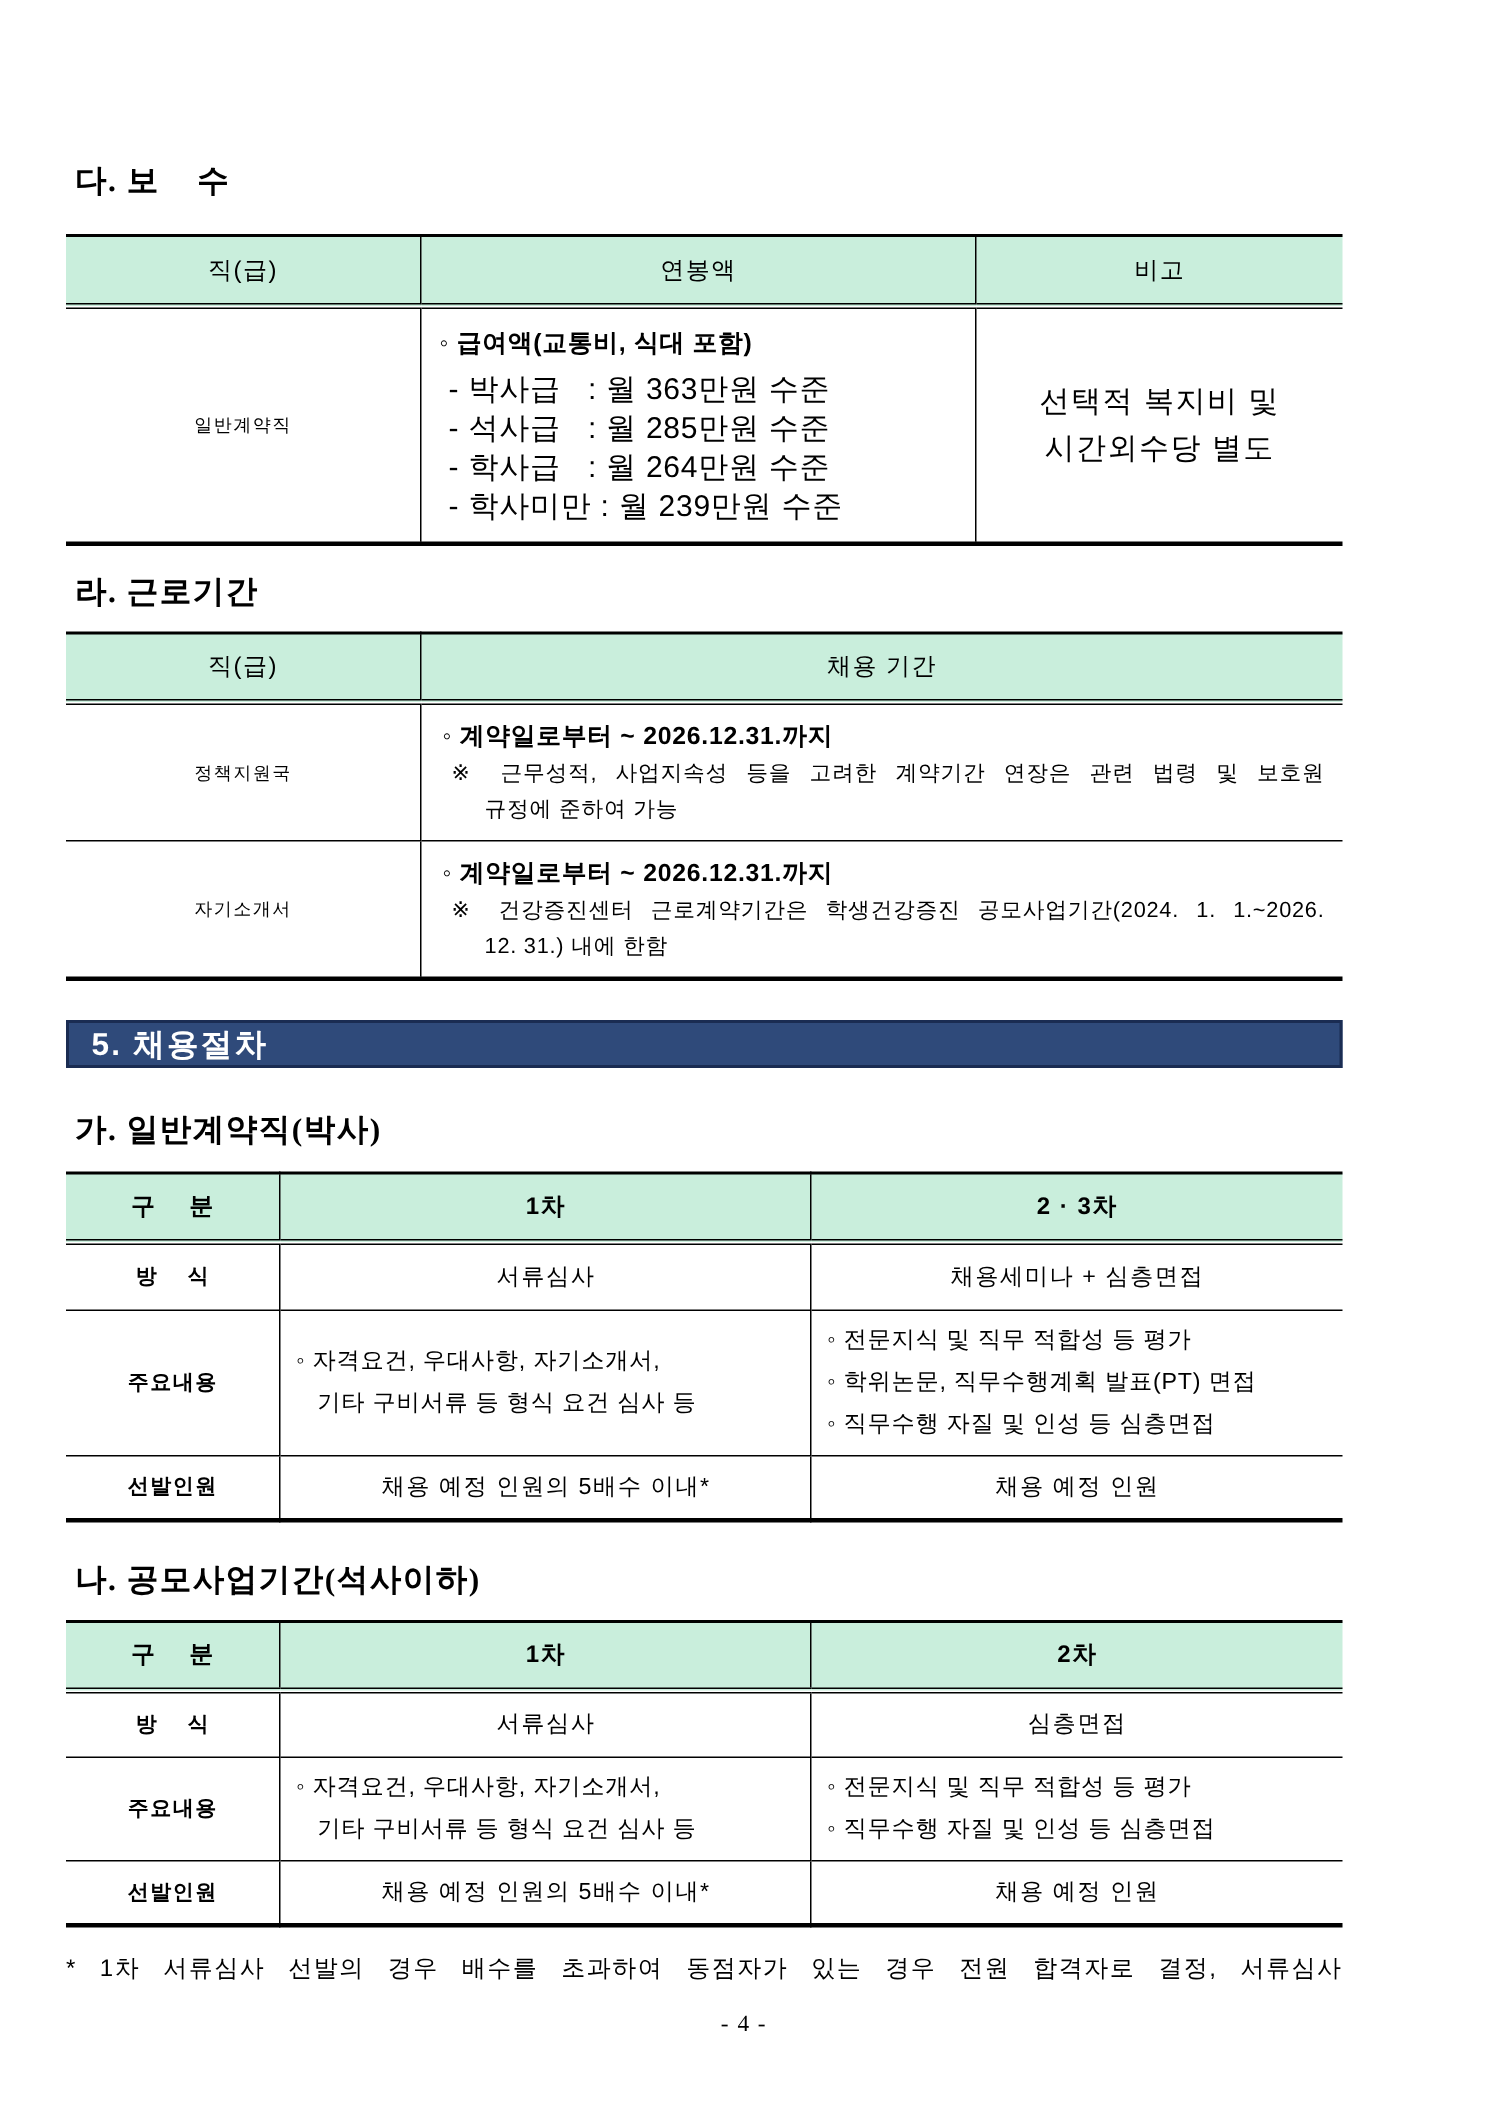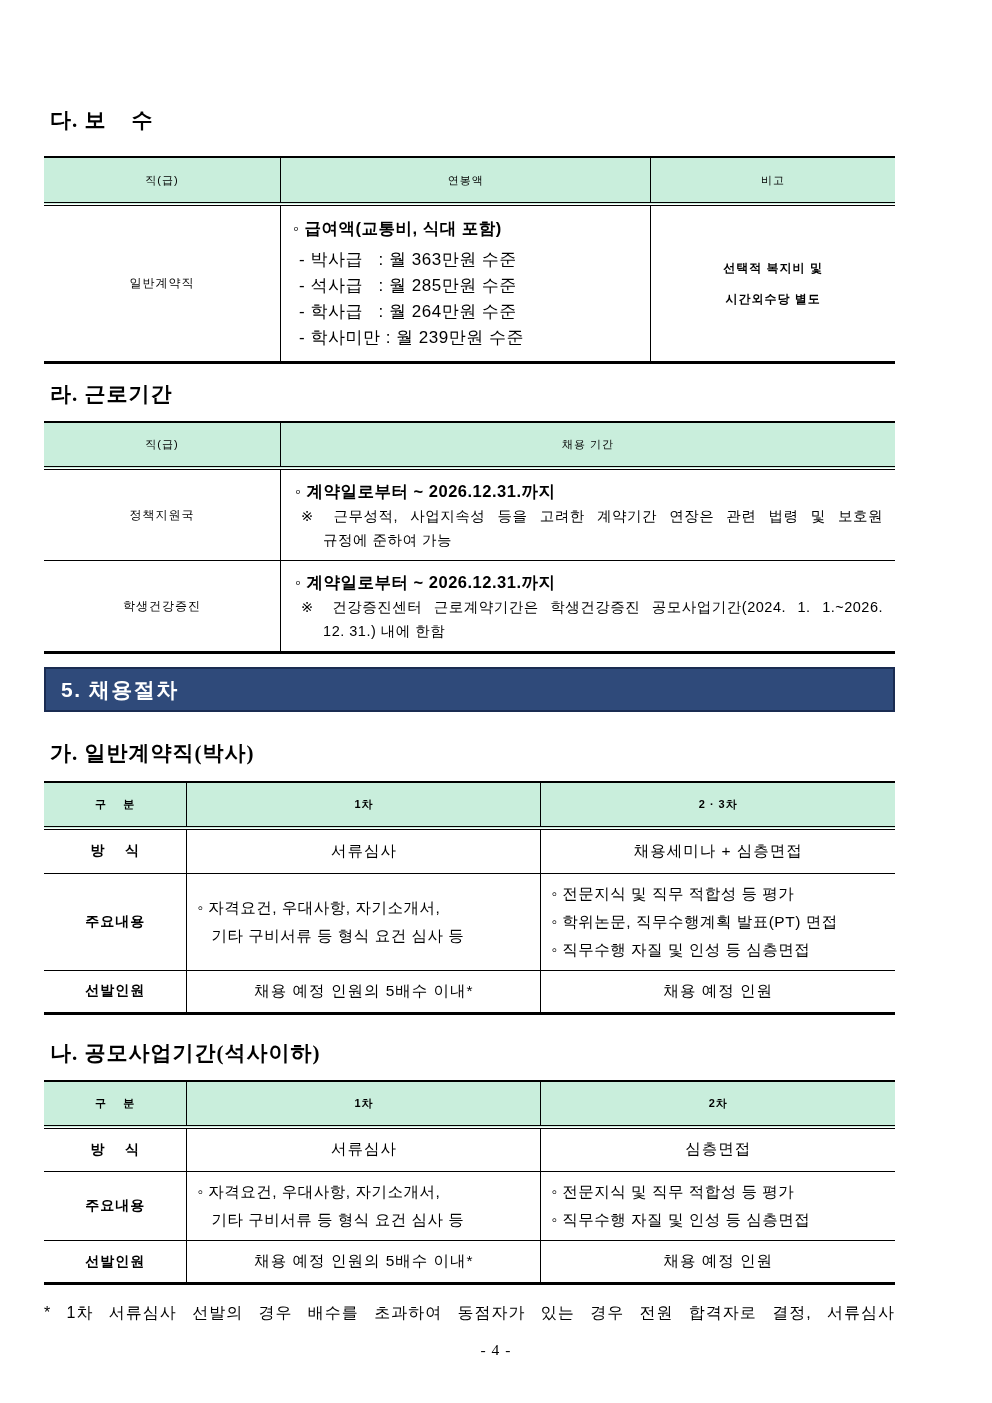--- a/index.html
+++ b/index.html
@@ -30,51 +30,51 @@
   
   table.doc-table {
     width:100%; border-collapse:collapse; table-layout:fixed;
     border-top:2.5px solid #000; border-bottom:3px solid #000;
   }
   .doc-table th, .doc-table td { vertical-align:middle; }
   .doc-table th + th, .doc-table td + td { border-left:1.5px solid #000; }
   .doc-table thead th {
     background:#C9EEDC;
     border-bottom:4px double #000;
-    font-size:11px; letter-spacing:1px;
+    font-size:16px; letter-spacing:1px;
     text-align:center;
   }
   .doc-table thead th.thin { font-weight:400; }
   .doc-table tbody tr + tr td { border-top:1.5px solid #000; }
 
   .center { text-align:center; }
   .cell-plain { font-size:12px; letter-spacing:1px; }
 
   
   .pay-hdr-row th { height:47px; }
   .pay-body-row td { height:130px; }
   .salary-cell { padding:10px 8px 10px 12px; }
   .salary-title { font-weight:bold; font-size:16.5px; letter-spacing:0.5px; margin:2px 0 7px 0; }
-  .salary-item { font-size:17px; letter-spacing:0.5px; line-height:26px; padding-left:6px; }
-  .remark-cell div { font-size:12px; letter-spacing:1px; line-height:31px;font-weight:bold; }
+  .salary-item { font-size:20px; letter-spacing:0.5px; line-height:26px; padding-left:6px; }
+  .remark-cell div { font-size:20px; letter-spacing:1px; line-height:31px; }
 
   
   .period-hdr-row th { height:46px; }
   .period-row1 td { height:81px; }
   .period-row2 td { height:86px; }
   .period-cell { padding:8px 12px 8px 14px; }
   .period-line { font-weight:bold; font-size:16.5px; letter-spacing:0.5px; line-height:26px; }
   .period-note { font-size:14.5px; letter-spacing:0.5px; line-height:24px; }
   .note-l1 { text-align:justify; text-align-last:justify; padding-left:6px; }
   .note-l2 { padding-left:28px; }
 
   
   .banner {
-    margin-top:13px;
-    height:45px; width:100%;
+    margin-top:26px;
+    height:32px; width:100%;
     background:#2F4A7A;
     border:2.5px solid #1A2C52;
     display:flex; align-items:center;
     padding-left:15px;
   }
   .banner-text { color:#fff; font-weight:bold; font-size:21px; letter-spacing:1.5px; }
 
   
   .proc-hdr-row th { height:46px; font-weight:bold;margin-left:33px; }
   .proc-method-row td { height:45px; }
@@ -154,21 +154,21 @@
     <tbody>
       <tr class="period-row1">
         <td class="center cell-plain">정책지원국</td>
         <td class="period-cell">
           <div class="period-line">◦ 계약일로부터 ~ 2026.12.31.까지</div>
           <div class="period-note note-l1">※ 근무성적, 사업지속성 등을 고려한 계약기간 연장은 관련 법령 및 보호원</div>
           <div class="period-note note-l2">규정에 준하여 가능</div>
         </td>
       </tr>
       <tr class="period-row2">
-        <td class="center cell-plain">학생건강증진</td>
+        <td class="center cell-plain">자기소개서</td>
         <td class="period-cell">
           <div class="period-line">◦ 계약일로부터 ~ 2026.12.31.까지</div>
           <div class="period-note note-l1">※ 건강증진센터 근로계약기간은 학생건강증진 공모사업기간(2024. 1. 1.~2026.</div>
           <div class="period-note note-l2">12. 31.) 내에 한함</div>
         </td>
       </tr>
     </tbody>
   </table>
 
   <div class="banner">

